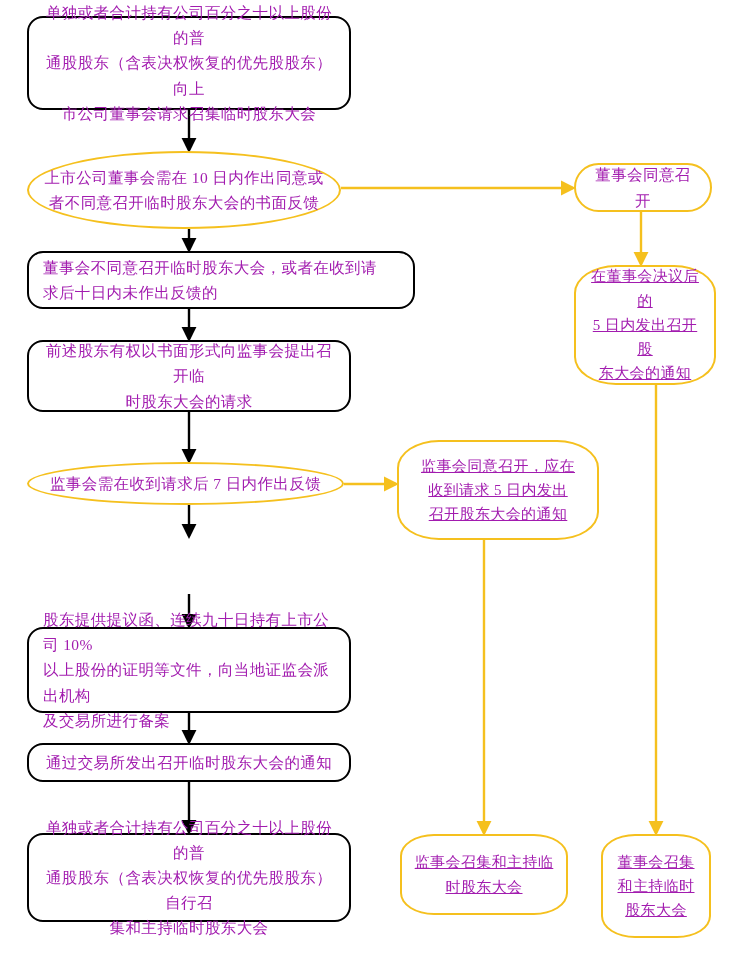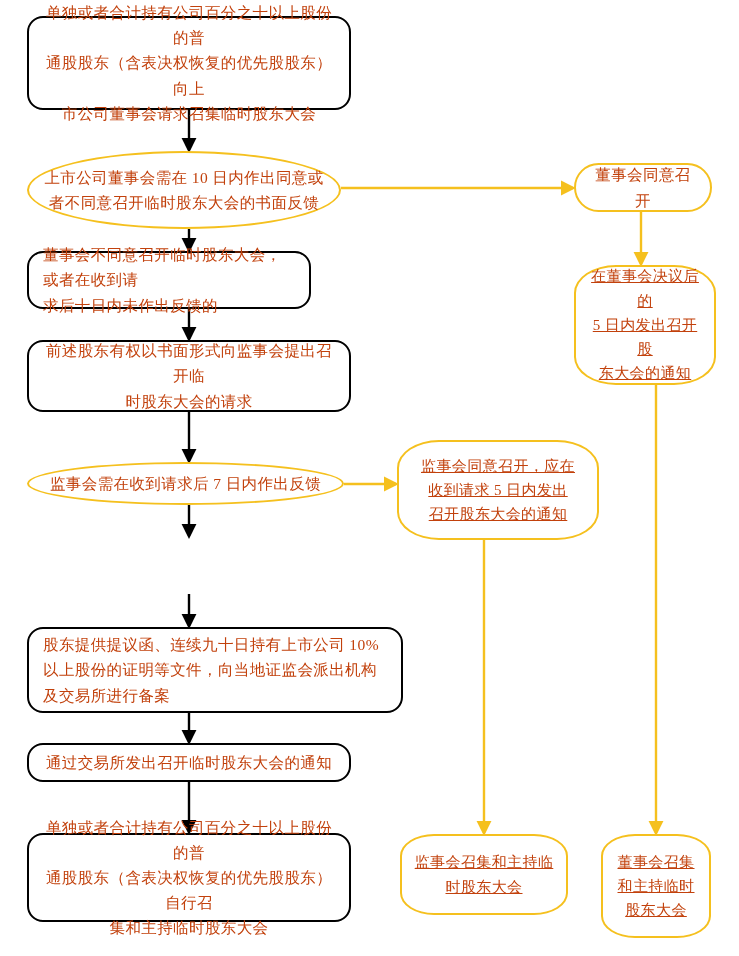--- a/index.html
+++ b/index.html
@@ -26,21 +26,21 @@
     pointer-events: none;
   }
   .node {
     position: absolute;
     box-sizing: border-box;
     display: flex;
     align-items: center;
     justify-content: center;
     text-align: center;
     background: #ffffff;
-    color: #c2410c;
+    color: #a21caf;
     line-height: 1.62;
     letter-spacing: 0.4px;
     z-index: 2;
   }
   .node .txt {
     display: block;
     width: 100%;
     padding: 0 12px;
     box-sizing: border-box;
     white-space: pre-line;
@@ -122,36 +122,36 @@
     <span class="txt">单独或者合计持有公司百分之十以上股份的普
 通股股东（含表决权恢复的优先股股东）向上
 市公司董事会请求召集临时股东大会</span>
   </div>
 
   <div class="node gold stadium fs16" style="left:27px; top:151px; width:314px; height:78px;">
     <span class="txt">上市公司董事会需在 10 日内作出同意或
 者不同意召开临时股东大会的书面反馈</span>
   </div>
 
-  <div class="node black left-align fs16" style="left:27px; top:251px; width:284px; height:58px;">
+  <div class="node black left-align fs16" style="left:27px; top:251px; width:388px; height:58px;">
     <span class="txt">董事会不同意召开临时股东大会，或者在收到请
 求后十日内未作出反馈的</span>
   </div>
 
   <div class="node black fs16" style="left:27px; top:340px; width:324px; height:72px;">
     <span class="txt">前述股东有权以书面形式向监事会提出召开临
 时股东大会的请求</span>
   </div>
 
   <div class="node gold stadium fs16" style="left:27px; top:462px; width:317px; height:43px;">
     <span class="txt">监事会需在收到请求后 7 日内作出反馈</span>
   </div>
 
 
-  <div class="node black left-align fs16" style="left:27px; top:627px; width:376px; height:86px;">
+  <div class="node black left-align fs16" style="left:27px; top:627px; width:324px; height:86px;">
     <span class="txt">股东提供提议函、连续九十日持有上市公司 10%
 以上股份的证明等文件，向当地证监会派出机构
 及交易所进行备案</span>
   </div>
 
   <div class="node black fs16" style="left:27px; top:743px; width:324px; height:39px;">
     <span class="txt">通过交易所发出召开临时股东大会的通知</span>
   </div>
 
   <div class="node black fs16" style="left:27px; top:833px; width:324px; height:89px;">

